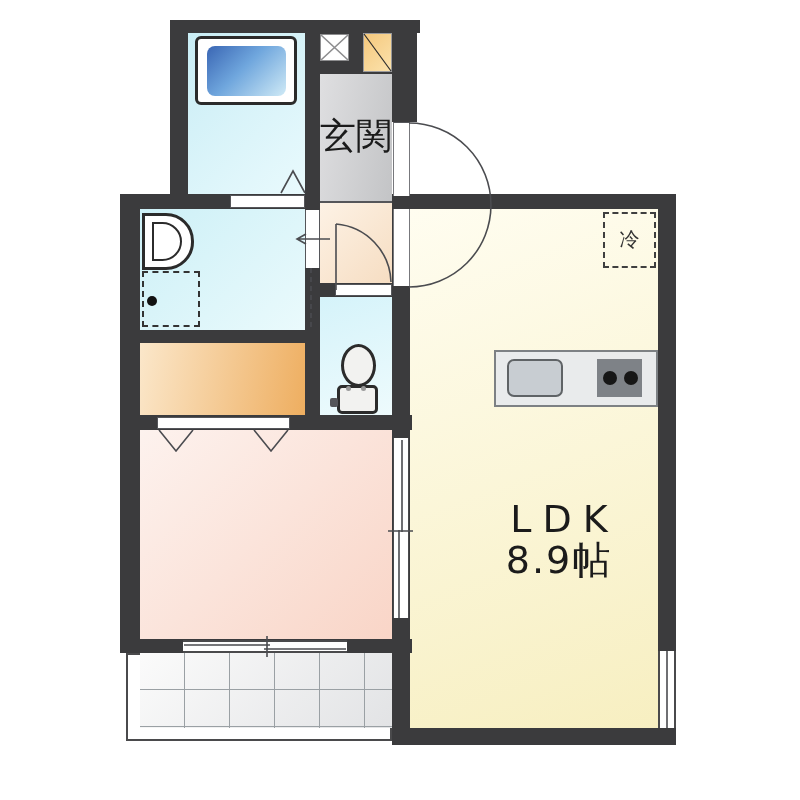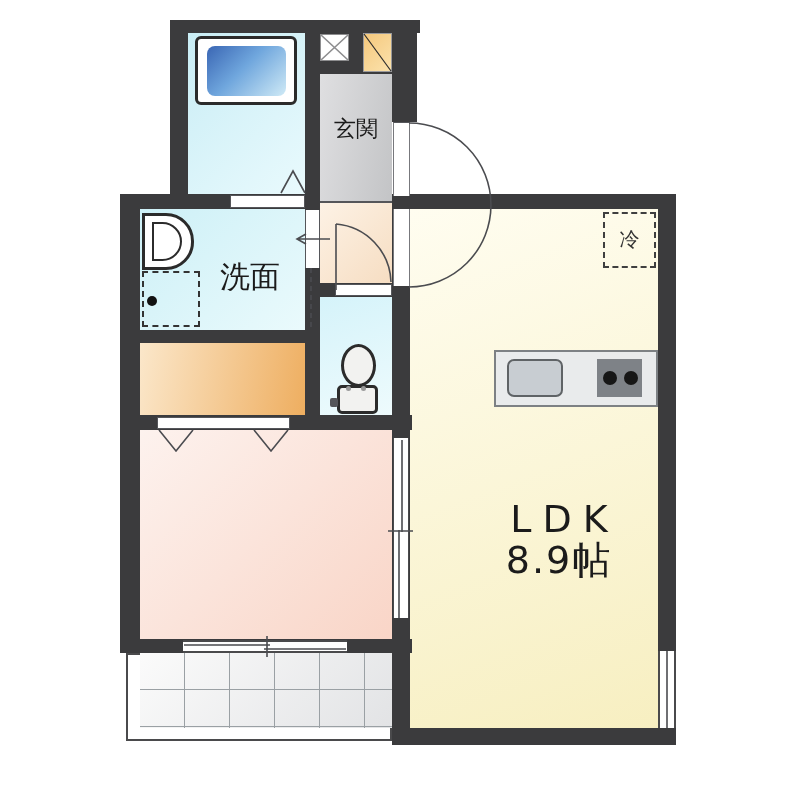--- a/index.html
+++ b/index.html
@@ -120,21 +120,20 @@
       <path d="M 330 239 L 298 239 M 306 234 L 297 239 L 306 244"></path>
       <path d="M 311 268 L 311 331" stroke-dasharray="5 4"></path>
       <path d="M 321 35 L 348 60 M 348 35 L 321 60" stroke="#8d8d8f"></path>
       <path d="M 364 34 L 391 71" stroke="#2c2c2c" stroke-width="1.2"></path>
       <path d="M 184 645 L 270 645 M 264 649 L 346 649 M 267 636 L 267 657"></path>
       <path d="M 667 651 L 667 728"></path>
       <path d="M 402 440 L 402 532 M 399 530 L 399 618 M 388 531 L 413 531"></path>
     </g>
   </svg>
 
-  <div class="lbl" style="left:320px;top:117px;width:72px;font-size:22px;">玄関</div>
-  <div class="lbl" style="left:190px;top:261px;width:120px;font-size:30px;">洗面</div>
+  <div class="lbl" style="left:320px;top:117px;width:72px;font-size:36px;">玄関</div>
   <div class="lbl" style="left:410px;top:499px;width:298px;font-size:38px;">
     <div style="letter-spacing:11px;text-indent:11px;">LDK</div>
     <div style="letter-spacing:2px;">8.9帖</div>
   </div>
   <div class="lbl" style="left:603px;top:229px;width:53px;font-size:20px;color:#333;">冷</div>
 
 </div>
 
 </body></html>

